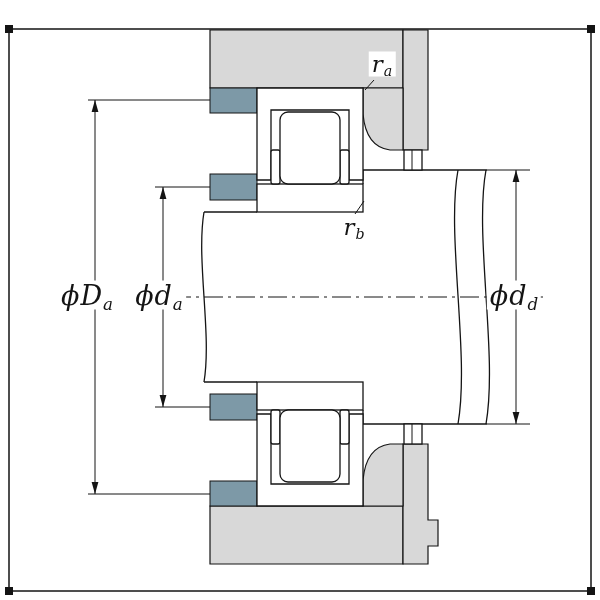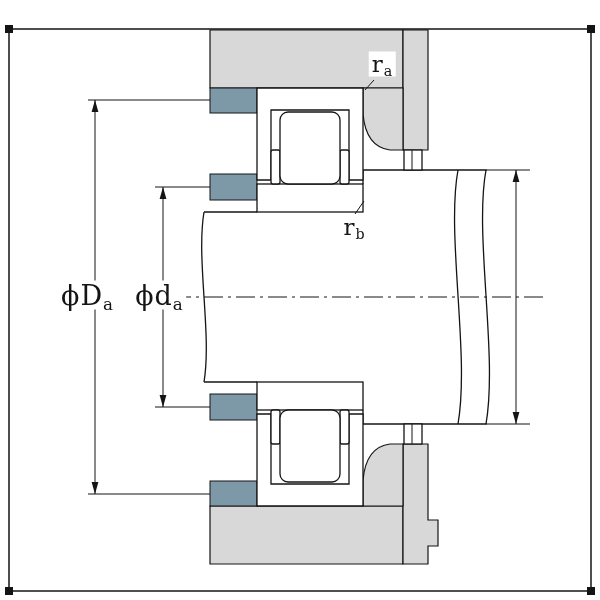--- a/index.html
+++ b/index.html
@@ -11,21 +11,21 @@
   .fill-b{fill:var(--c-abutment,#7d99a7);stroke:var(--c-line,#111);stroke-width:1;}
   .fill-w{fill:var(--c-background,#fff);stroke:var(--c-line,#111);stroke-width:1.3;}
   .ln{fill:none;stroke:var(--c-line,#111);stroke-width:1.3;}
   .dim{fill:none;stroke:var(--c-line,#111);stroke-width:1;}
   .arrow{fill:var(--c-line,#111);stroke:none;}
   .cl{fill:none;stroke:var(--c-line,#111);stroke-width:1;stroke-dasharray:19 5 3 5;}
   .frame{fill:none;stroke:var(--c-line,#111);stroke-width:1.5;}
   .handle{fill:var(--c-line,#111);stroke:none;}
   
   .dim-label{position:absolute;transform:translate(-50%,-50%);background:var(--c-background,#fff);
-             padding:1px 3px;color:var(--c-line,#111);white-space:nowrap;
+             padding:1px 3px;font-style:italic;color:var(--c-line,#111);white-space:nowrap;
              line-height:1;font-size:27px;}
   .dim-label.small{font-size:23px;}
   .dim-label .sub{font-size:0.62em;position:relative;top:0.28em;margin-left:1px;}
   .dim-label .sym{margin-right:1px;}
 </style>
 </head>
 <body>
 
 <div class="stage">
   <svg width="600" height="600" viewBox="0 0 600 600">
@@ -119,20 +119,23 @@
   </svg>
 
   <div class="dim-label" style="left:87px;top:295px">
     <span class="sym">ϕ</span><span class="base">D</span><span class="sub">a</span>
   </div>
 
   <div class="dim-label" style="left:159px;top:295px">
     <span class="sym">ϕ</span><span class="base">d</span><span class="sub">a</span>
   </div>
 
+  <div class="dim-label" style="left:514px;top:295px">
+    <span class="sym">ϕ</span><span class="base">d</span><span class="sub">d</span>
+  </div>
 
   <div class="dim-label small" style="left:382px;top:64px">
     <span class="base">r</span><span class="sub">a</span>
   </div>
 
   <div class="dim-label small" style="left:354px;top:227px">
     <span class="base">r</span><span class="sub">b</span>
   </div>
 </div>
 

